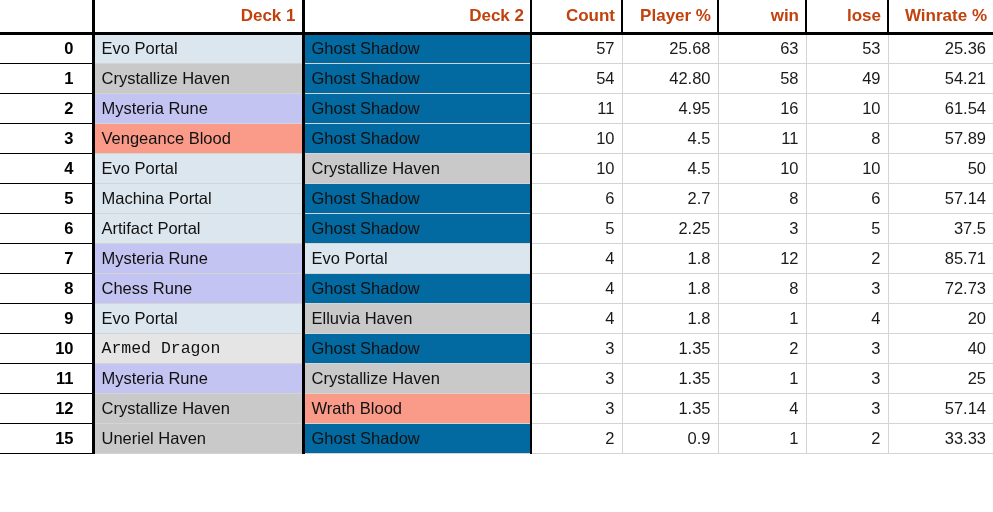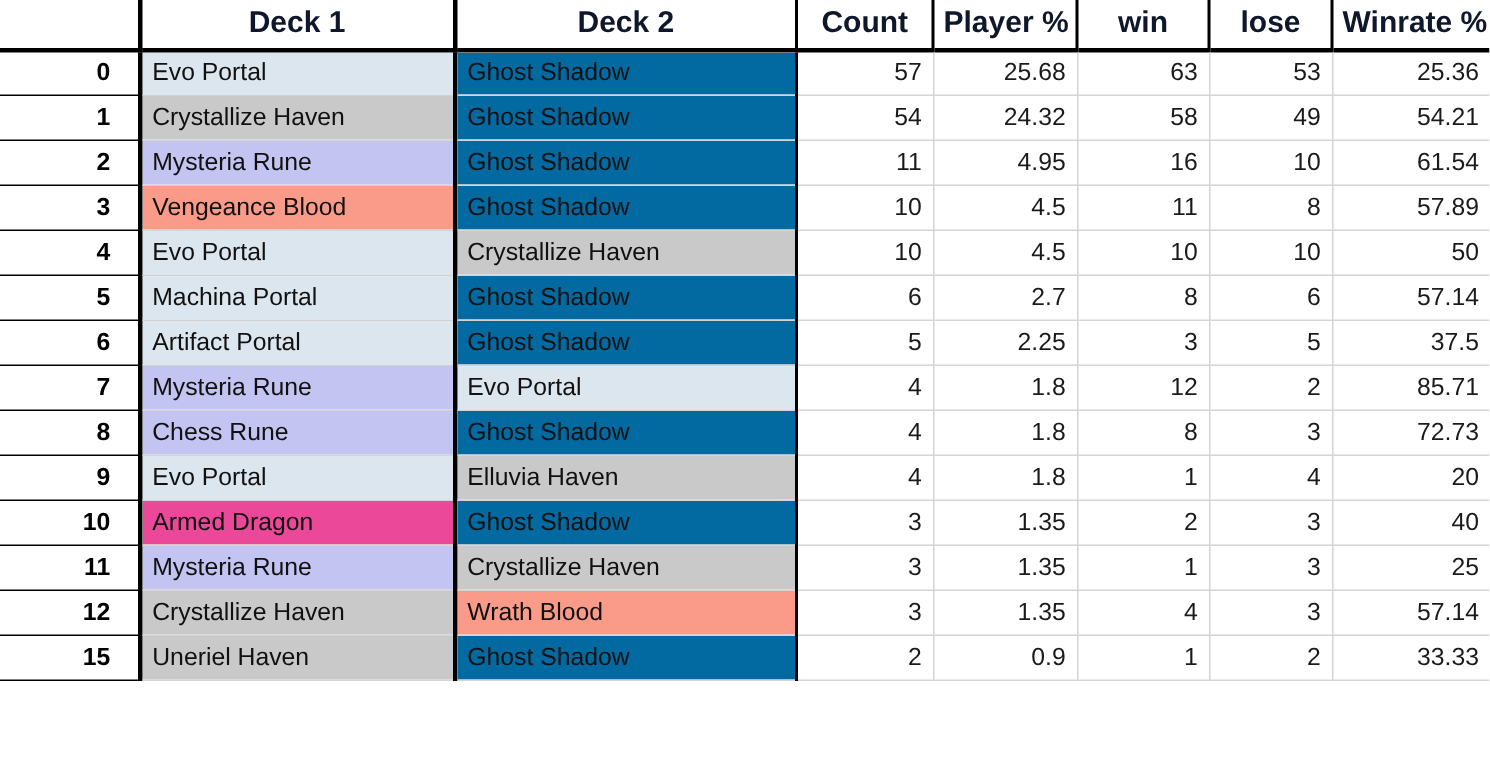--- a/index.html
+++ b/index.html
@@ -35,24 +35,24 @@
   table.grid col.c-player  { width: 96px;  }
   table.grid col.c-win     { width: 88px;  }
   table.grid col.c-lose    { width: 82px;  }
   table.grid col.c-winrate { width: 105px; }
 
   
   thead th {
     height: 33px;
     box-sizing: border-box;
     background: #ffffff;
-    color: #0f172a;
-    font-size: 20px;
+    color: #c2410c;
+    font-size: 17px;
     font-weight: bold;
-    text-align: center;
+    text-align: right;
     vertical-align: middle;
     padding: 0 6px;
     border-bottom: 3px solid #000000;
     border-right: 2px solid #000000;
     white-space: nowrap;
     overflow: hidden;
   }
   thead th.h-index {
     border-right: 3px solid #000000;
     border-bottom: 3px solid #000000;
@@ -97,21 +97,21 @@
   }
   tbody td.num.first { border-left: 2px solid #000000; }
   tbody td.num.last  { border-right: none; }
 
   
   .fill-portal  { background: #dbe6ee; margin-left: 20px; }
   .fill-shadow  { background: #0369a1; }
   .fill-haven   { background: #c9c9c9; }
   .fill-rune    { background: #c4c4f2; }
   .fill-blood   { background: #fa9b89; }
-  .fill-dragon  { background: #ec4899; }
+  .fill-dragon  { background: #e5e5e5; font-family: Liberation Mono, monospace; }
 </style>
 </head>
 <body>
 
 <div id="sheet">
   <table class="grid">
     <colgroup>
       <col class="c-index">
       <col class="c-deck1">
       <col class="c-deck2">
@@ -142,21 +142,21 @@
           <td class="num">25.68</td>
           <td class="num">63</td>
           <td class="num">53</td>
           <td class="num last">25.36</td>
         </tr>
         <tr>
           <td class="idx">1</td>
           <td class="deck deck1 fill-haven">Crystallize Haven</td>
           <td class="deck deck2 fill-shadow">Ghost Shadow</td>
           <td class="num first">54</td>
-          <td class="num">24.32</td>
+          <td class="num">42.80</td>
           <td class="num">58</td>
           <td class="num">49</td>
           <td class="num last">54.21</td>
         </tr>
         <tr>
           <td class="idx">2</td>
           <td class="deck deck1 fill-rune">Mysteria Rune</td>
           <td class="deck deck2 fill-shadow">Ghost Shadow</td>
           <td class="num first">11</td>
           <td class="num">4.95</td>

